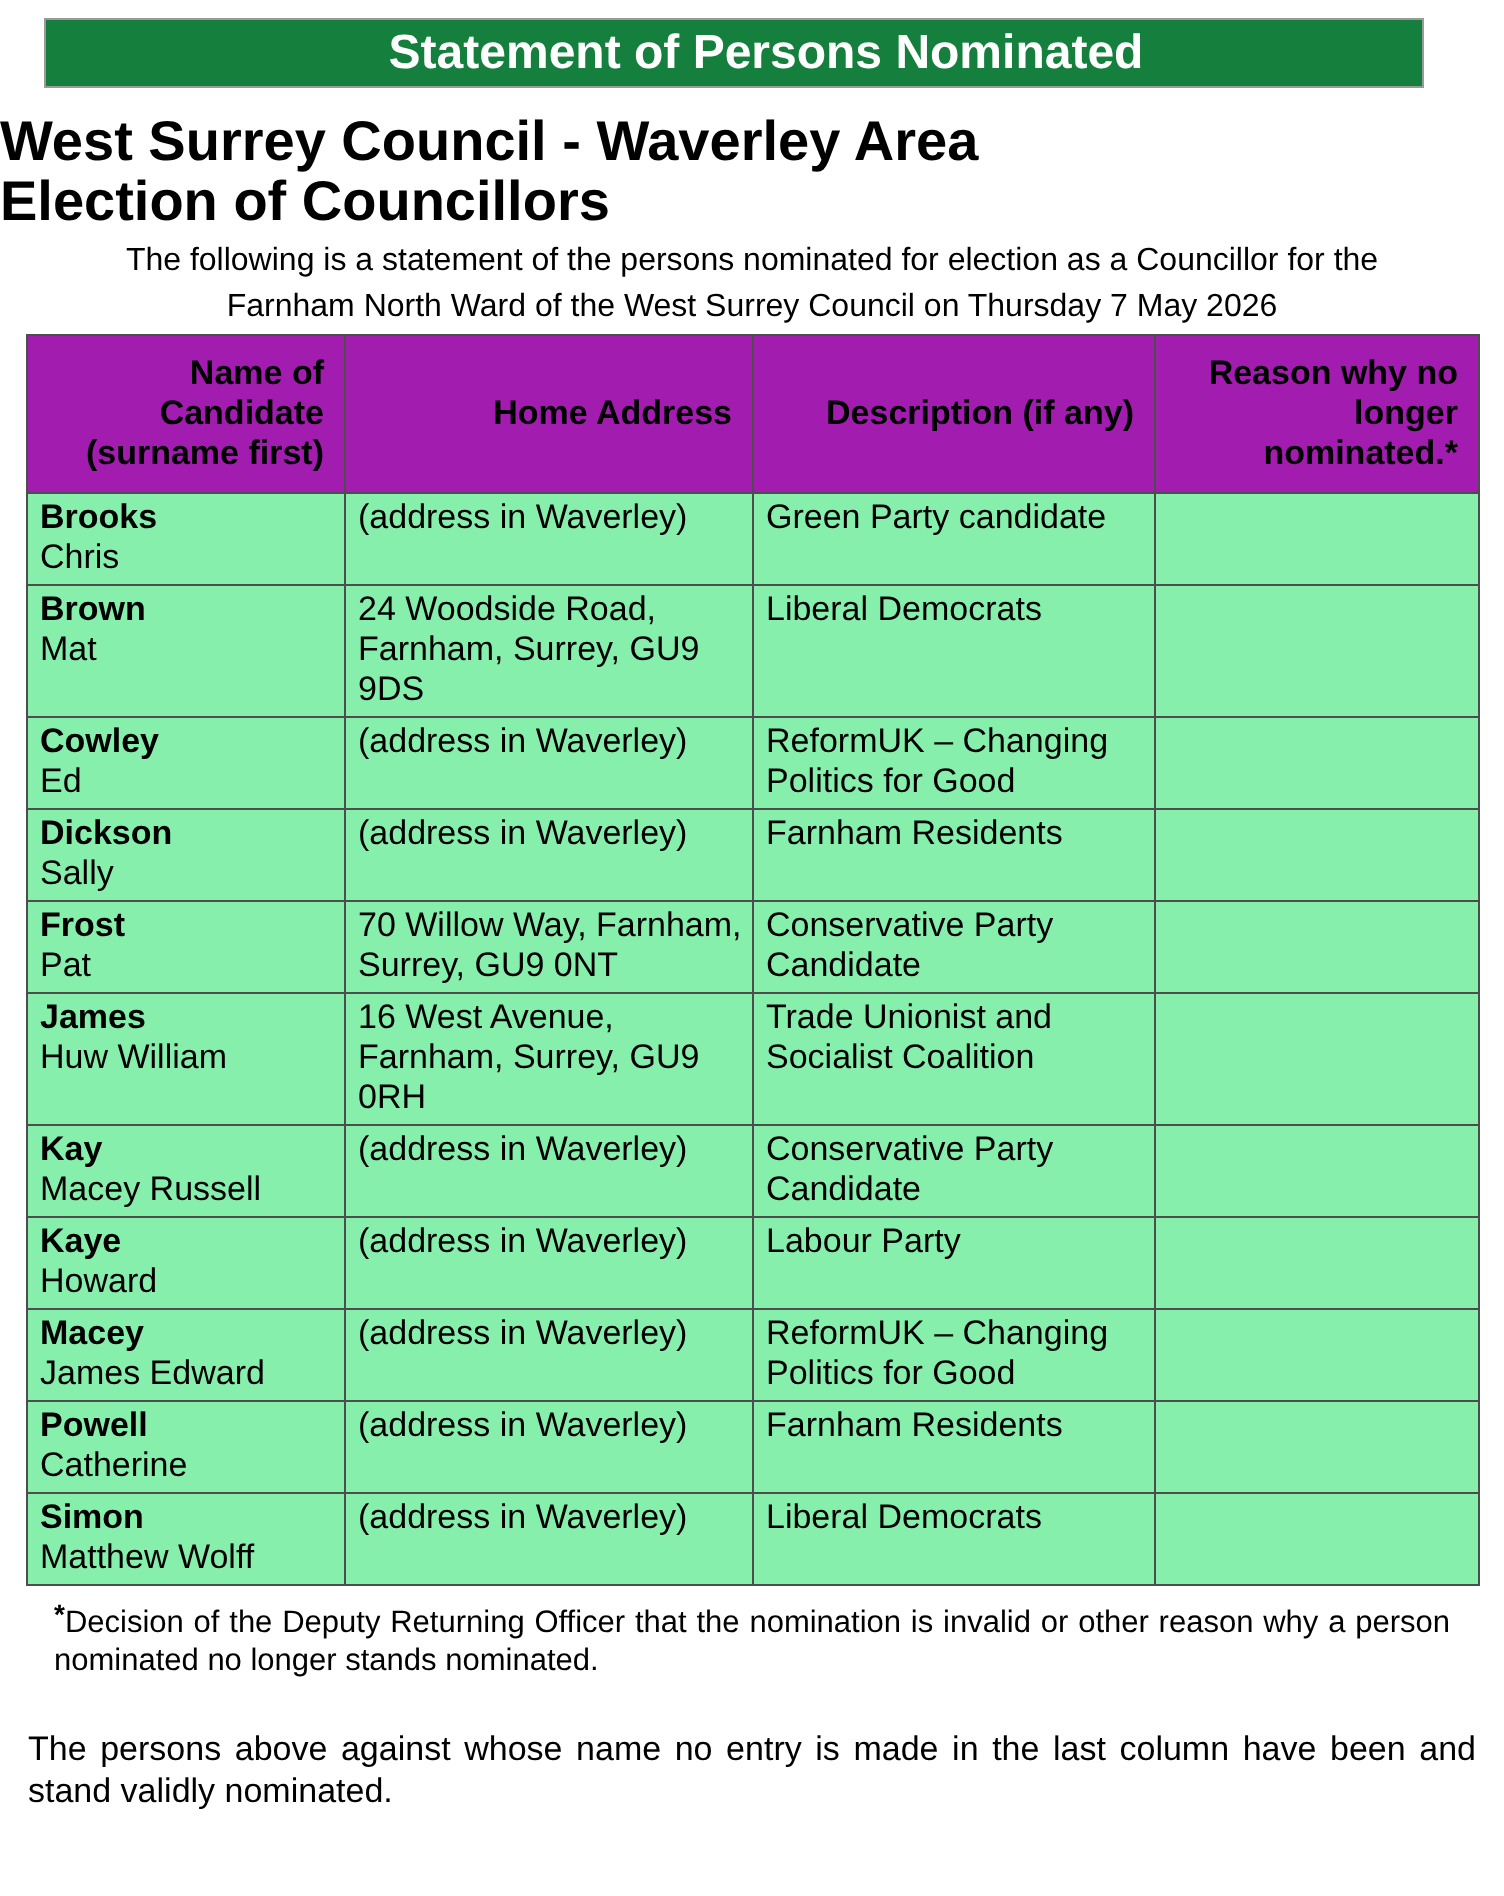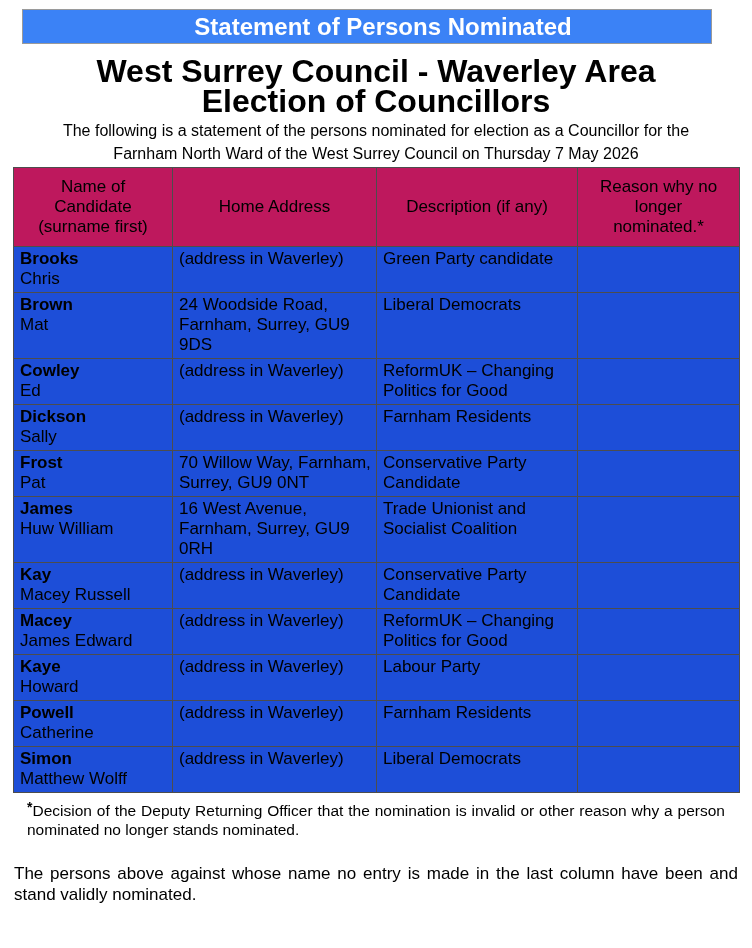--- a/index.html
+++ b/index.html
@@ -17,32 +17,32 @@
   .page {
     position: relative;
     width: 752px;
     height: 948px;
     background: #ffffff;
   }
   .banner {
     margin: 10px 41px 0 23px;
     height: 33px;
     line-height: 33px;
-    background: #3b82f6;
+    background: #15803d;
     color: #ffffff;
     text-align: center;
     font-size: 24px;
     font-weight: bold;
     outline: 1px solid #9a9a9a;
     padding-left: 32px;
   }
   .heading {
     margin-top: 13px;
-    text-align: center;
-    font-size: 32px;
+    text-align: left;
+    font-size: 28px;
     font-weight: bold;
     line-height: 30px;
   }
   .intro {
     margin: 3px auto 0;
     max-width: 645px;
     text-align: center;
     font-size: 16px;
     line-height: 23px;
   }
@@ -55,30 +55,30 @@
     line-height: 20px;
   }
   table.nominations th,
   table.nominations td {
     border: 1px solid #4d4d4d;
     vertical-align: top;
     text-align: left;
     word-wrap: break-word;
   }
   table.nominations th {
-    background: #be185d;
-    font-weight: normal;
-    text-align: center;
+    background: #a21caf;
+    font-weight: bold;
+    text-align: right;
     vertical-align: middle;
     padding: 8px 10px;
     height: 62px;
   }
   table.nominations td {
     padding: 2px 5px 3px 6px;
-    background: #1d4ed8;
+    background: #86efac;
   }
   td.name-cell .surname { font-weight: bold; }
   .footnote {
     margin: 5px 27px 0;
     font-size: 15.5px;
     line-height: 19px;
     text-align: justify;
   }
   .footnote .fn-marker {
     font-weight: bold;
@@ -182,34 +182,34 @@
           <td class="name-cell">
             <div class="surname">Kay</div>
             <div>Macey Russell</div>
           </td>
           <td>(address in Waverley)</td>
           <td>Conservative Party Candidate</td>
           <td></td>
         </tr>
         <tr>
           <td class="name-cell">
+            <div class="surname">Kaye</div>
+            <div>Howard</div>
+          </td>
+          <td>(address in Waverley)</td>
+          <td>Labour Party</td>
+          <td></td>
+        </tr>
+        <tr>
+          <td class="name-cell">
             <div class="surname">Macey</div>
             <div>James Edward</div>
           </td>
           <td>(address in Waverley)</td>
           <td>ReformUK – Changing Politics for Good</td>
-          <td></td>
-        </tr>
-        <tr>
-          <td class="name-cell">
-            <div class="surname">Kaye</div>
-            <div>Howard</div>
-          </td>
-          <td>(address in Waverley)</td>
-          <td>Labour Party</td>
           <td></td>
         </tr>
         <tr>
           <td class="name-cell">
             <div class="surname">Powell</div>
             <div>Catherine</div>
           </td>
           <td>(address in Waverley)</td>
           <td>Farnham Residents</td>
           <td></td>

